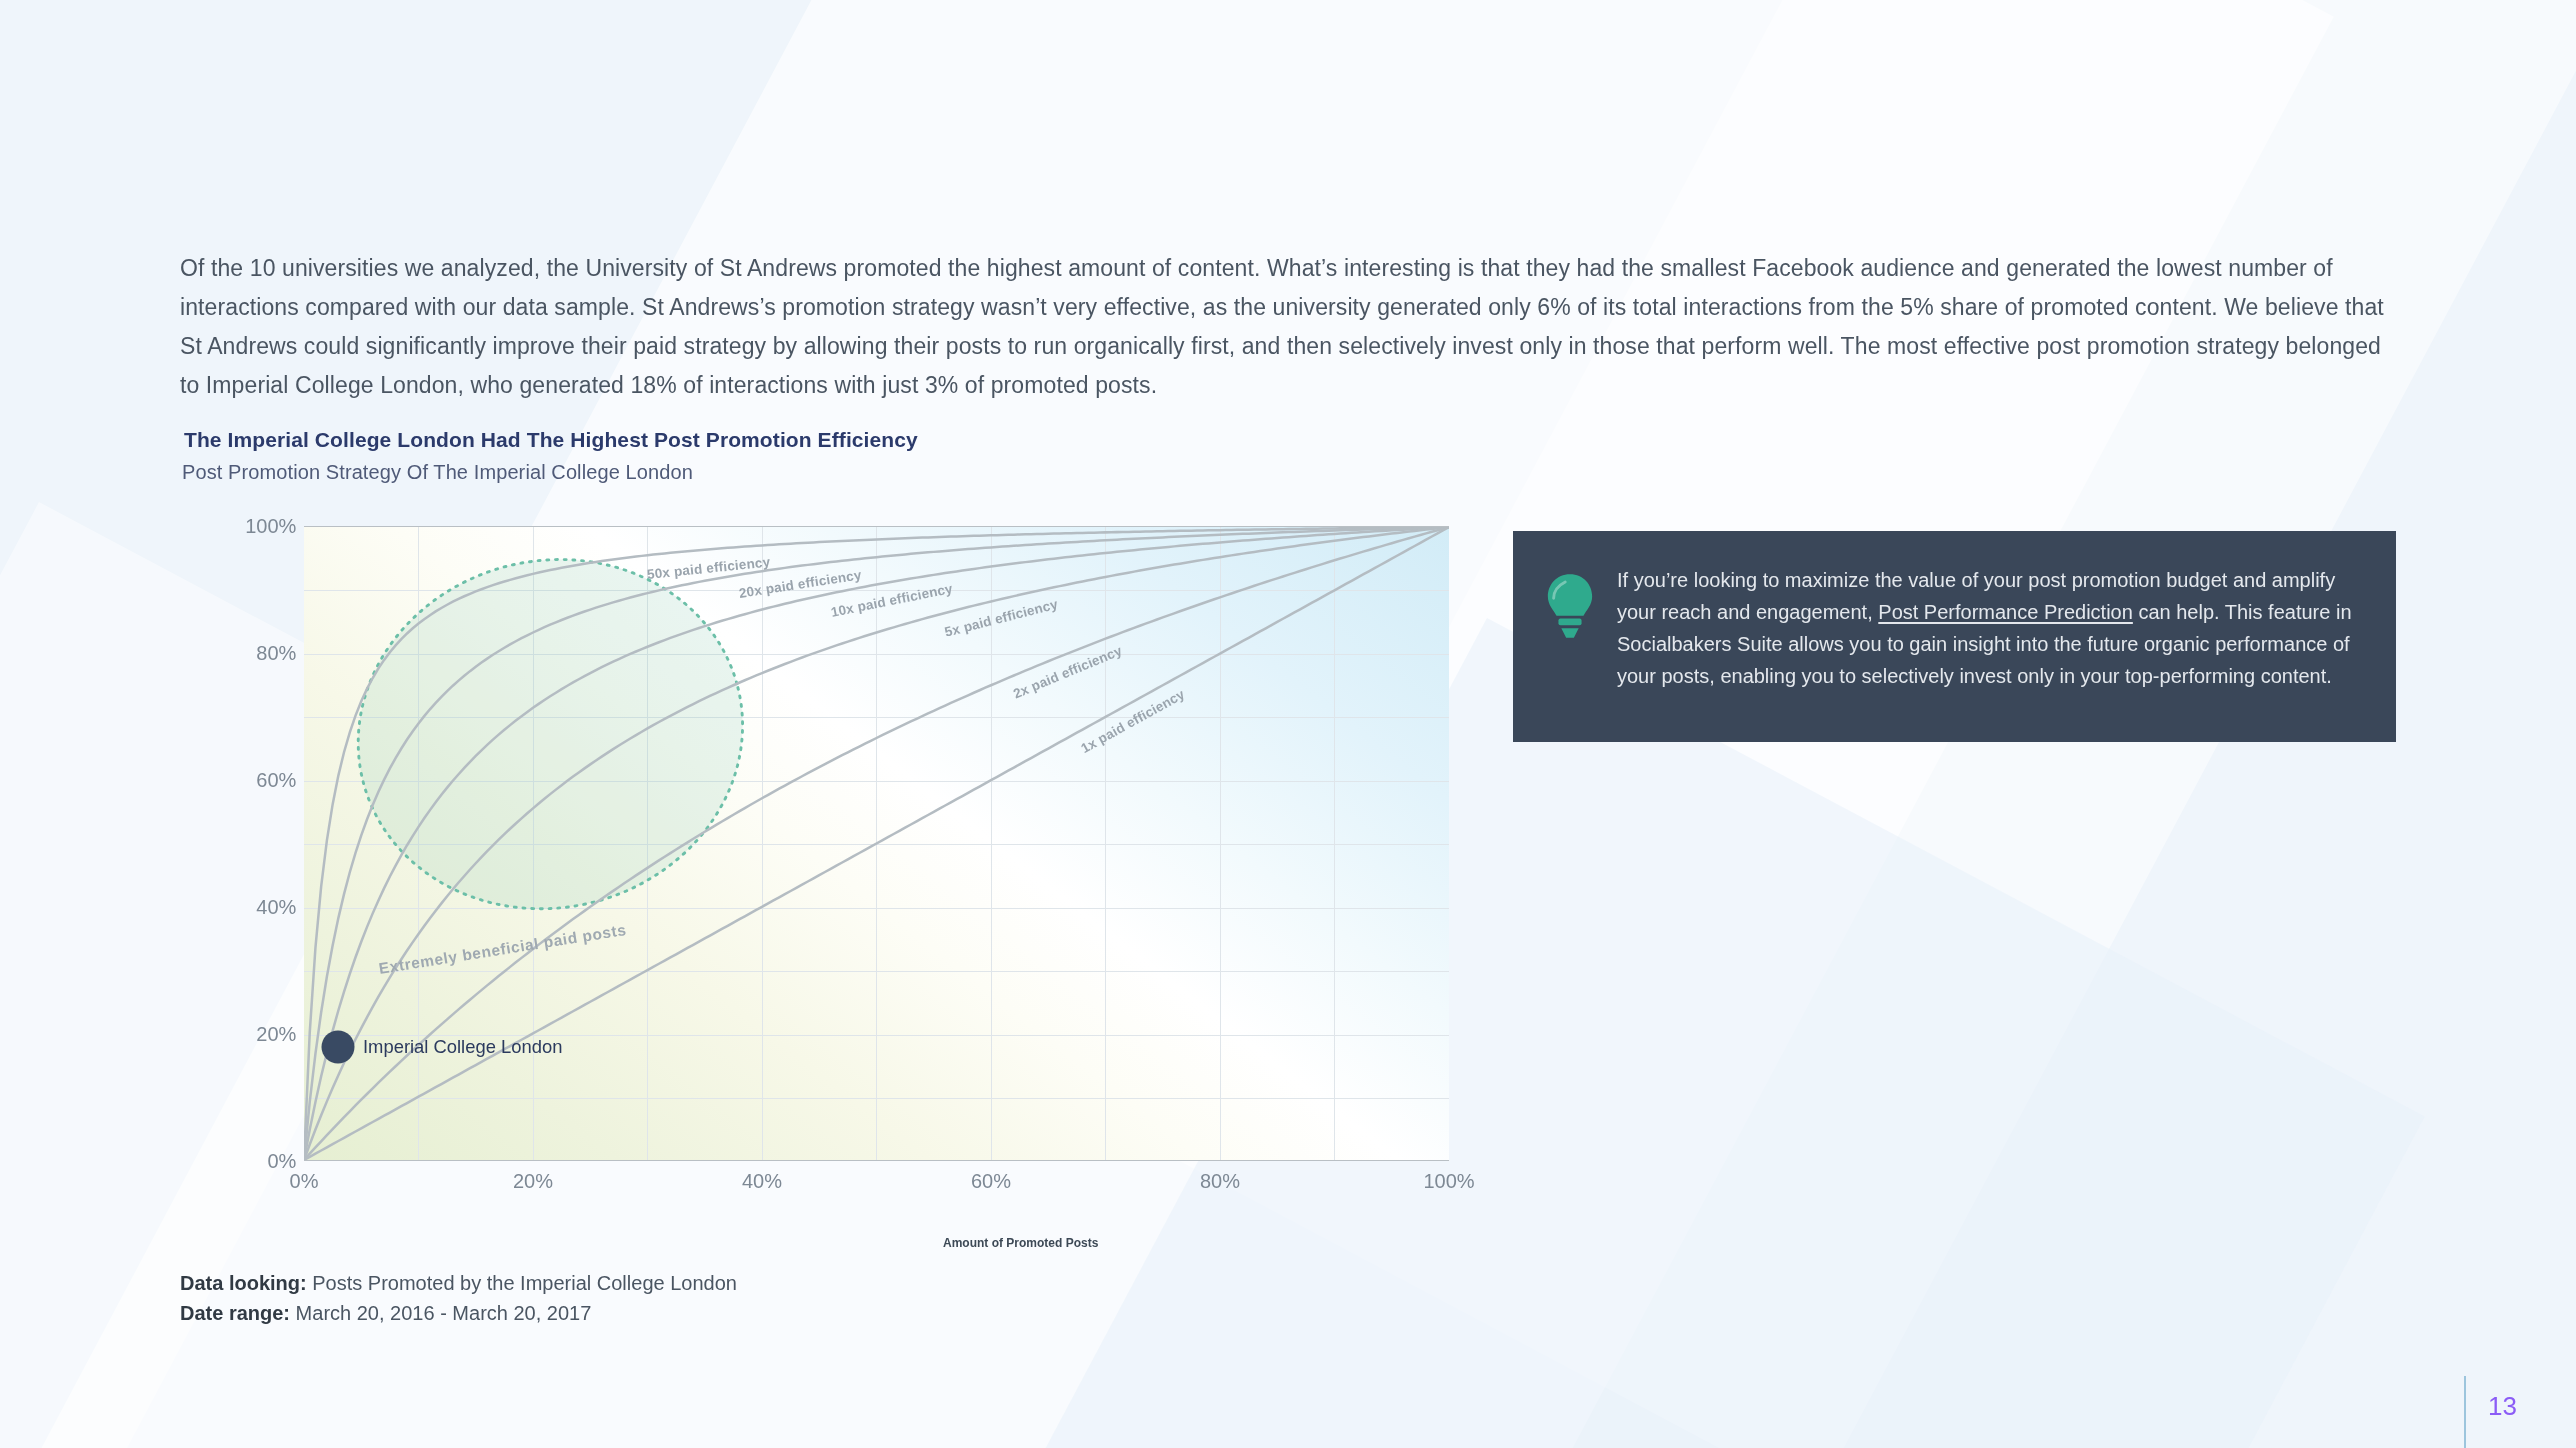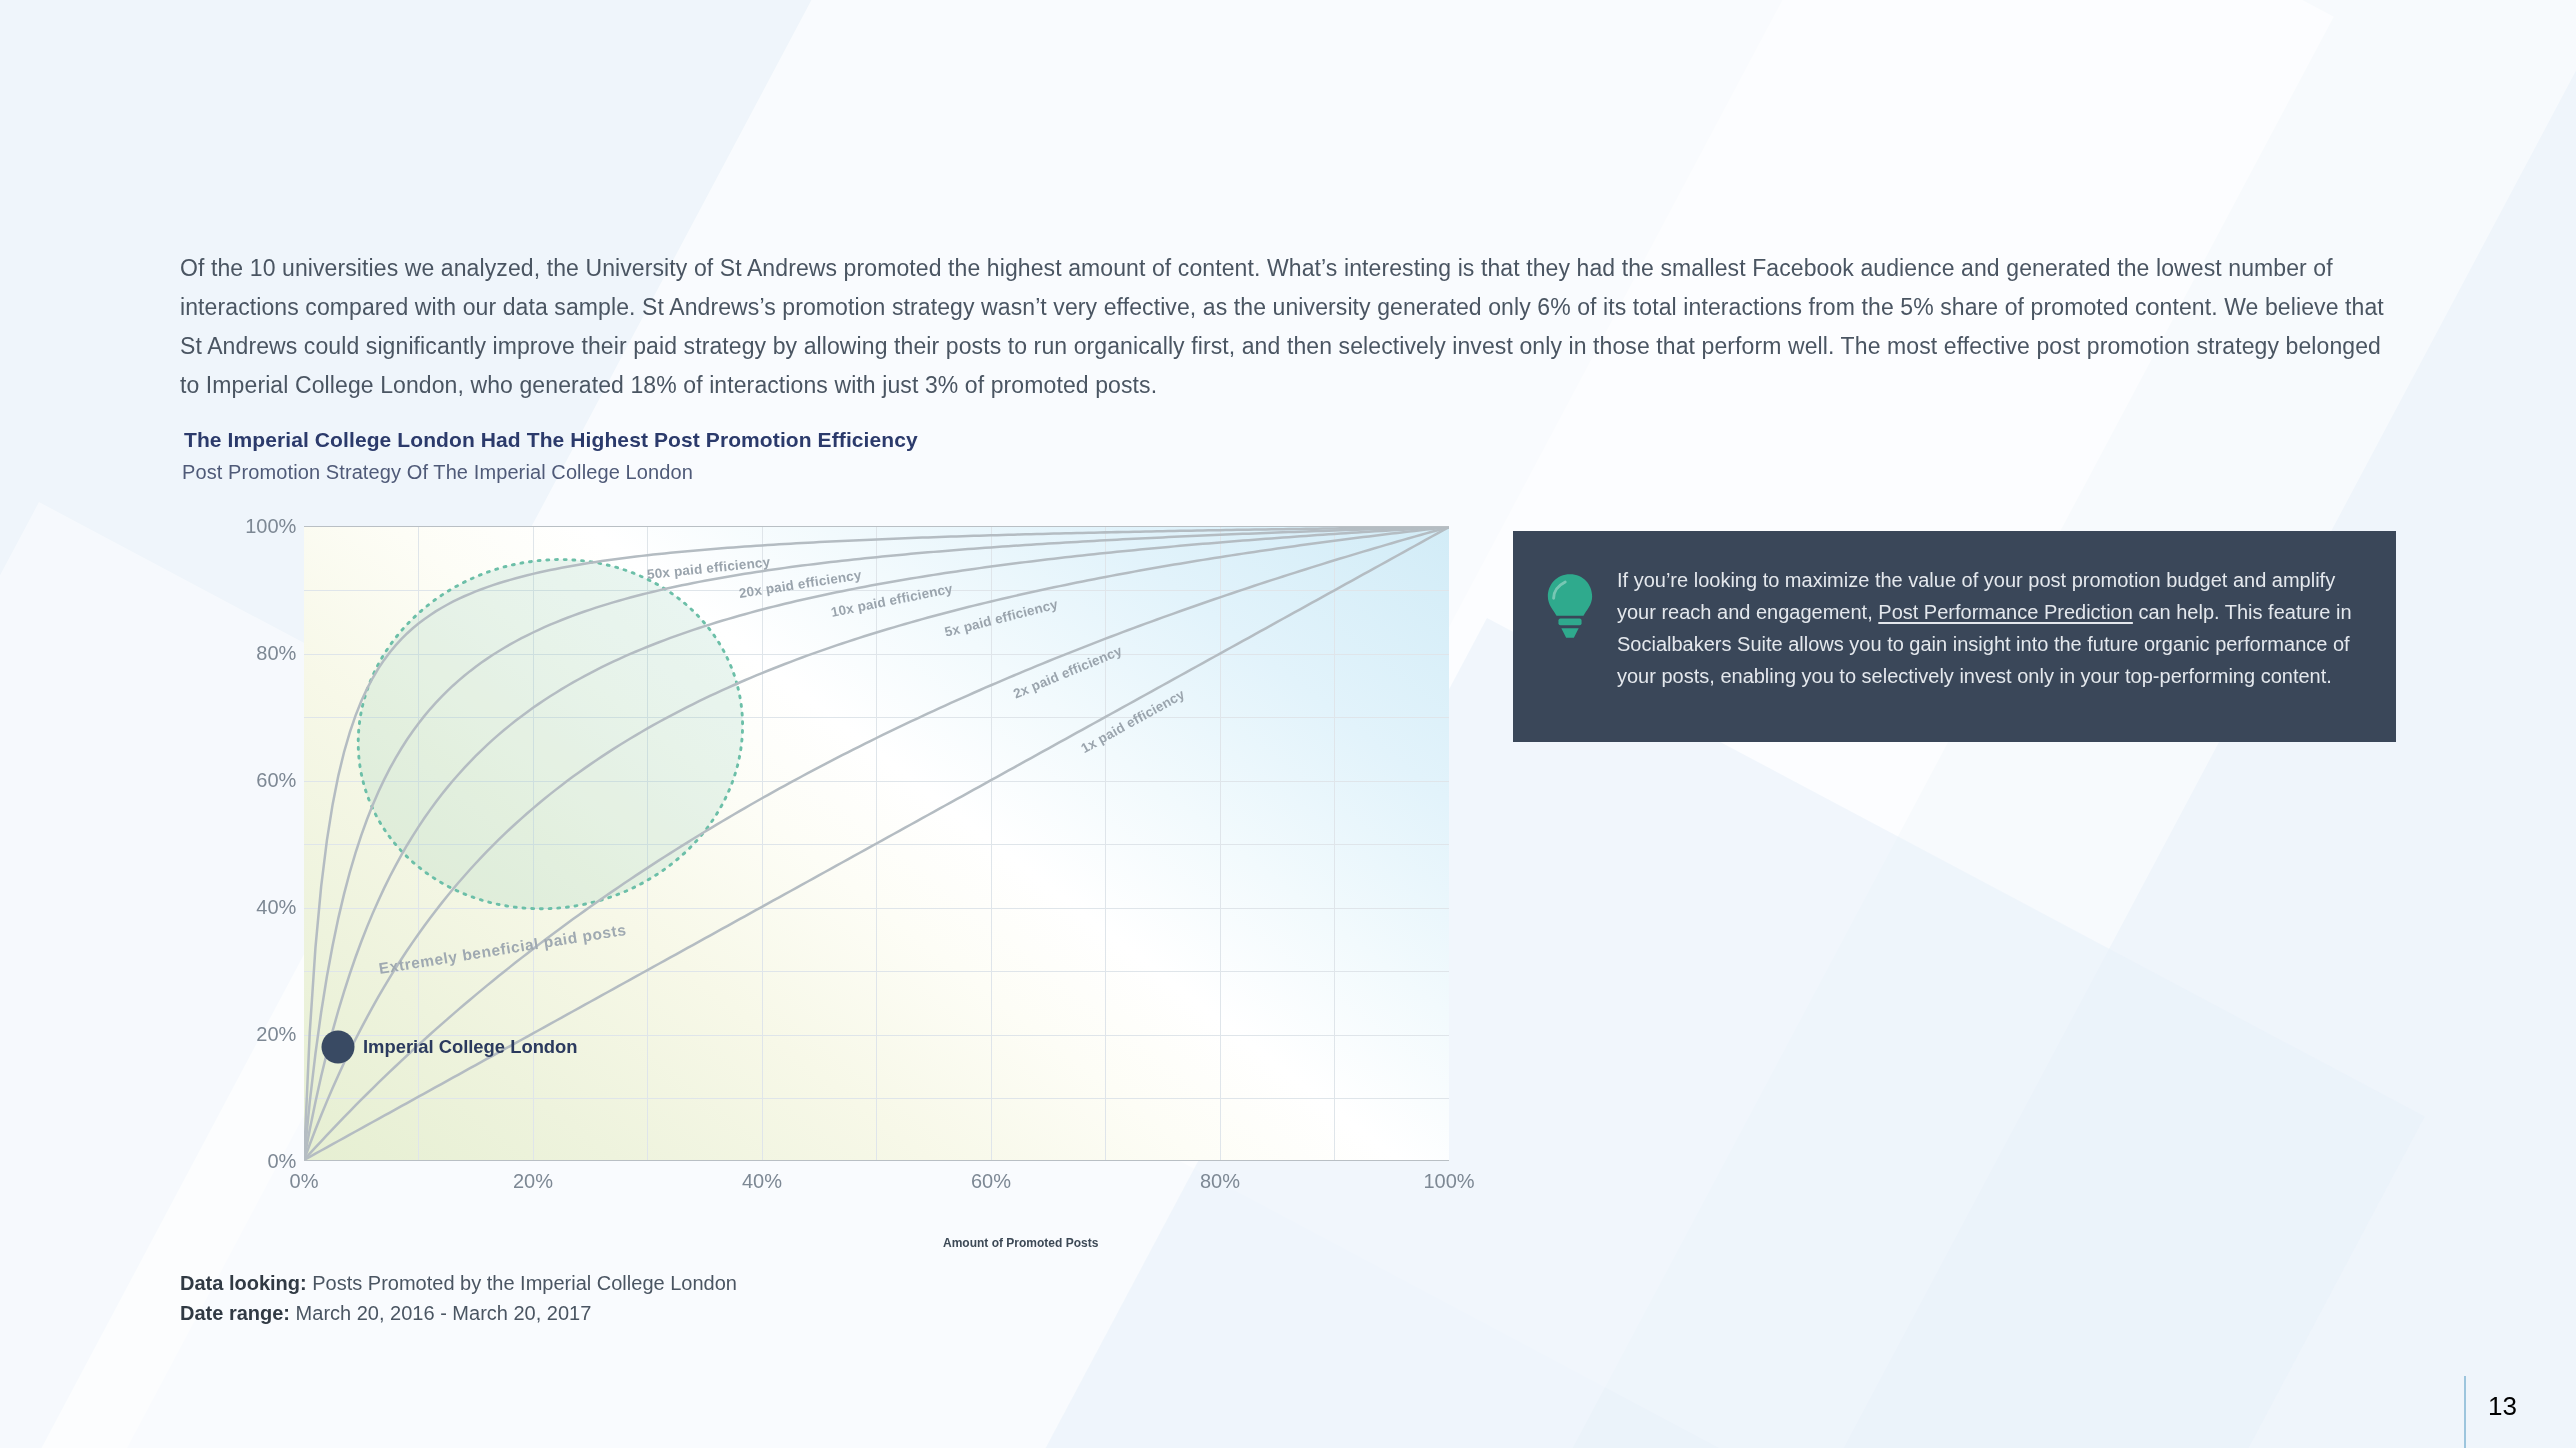--- a/index.html
+++ b/index.html
@@ -201,21 +201,21 @@
     position: absolute;
     width: 33px; height: 33px;
     border-radius: 50%;
     background: #394a63;
     transform: translate(-50%, -50%);
   }
   .datapoint-label {
     position: absolute;
     transform: translateY(-50%);
     font-size: 18.4px;
-    font-weight: bold;
+    font-weight: normal;
     color: #2b3a5e;
     white-space: nowrap;
   }
 
   
   .callout {
     position: absolute;
     left: 1513px;
     top: 531px;
     width: 883px;
@@ -257,21 +257,21 @@
     top: 1376px;
     width: 1.9px;
     height: 72px;
     background: #9cc5dd;
   }
   .page-num {
     position: absolute;
     left: 2488px;
     top: 1391px;
     font-size: 26px;
-    color: #000000;
+    color: #8b5cf6;
   }
 </style>
 </head>
 <body>
 
 <div class="bg-layer">
   <div class="band band-a"></div>
   <div class="band band-b"></div>
   <div class="band band-c"></div>
   <div class="band-d"></div>

